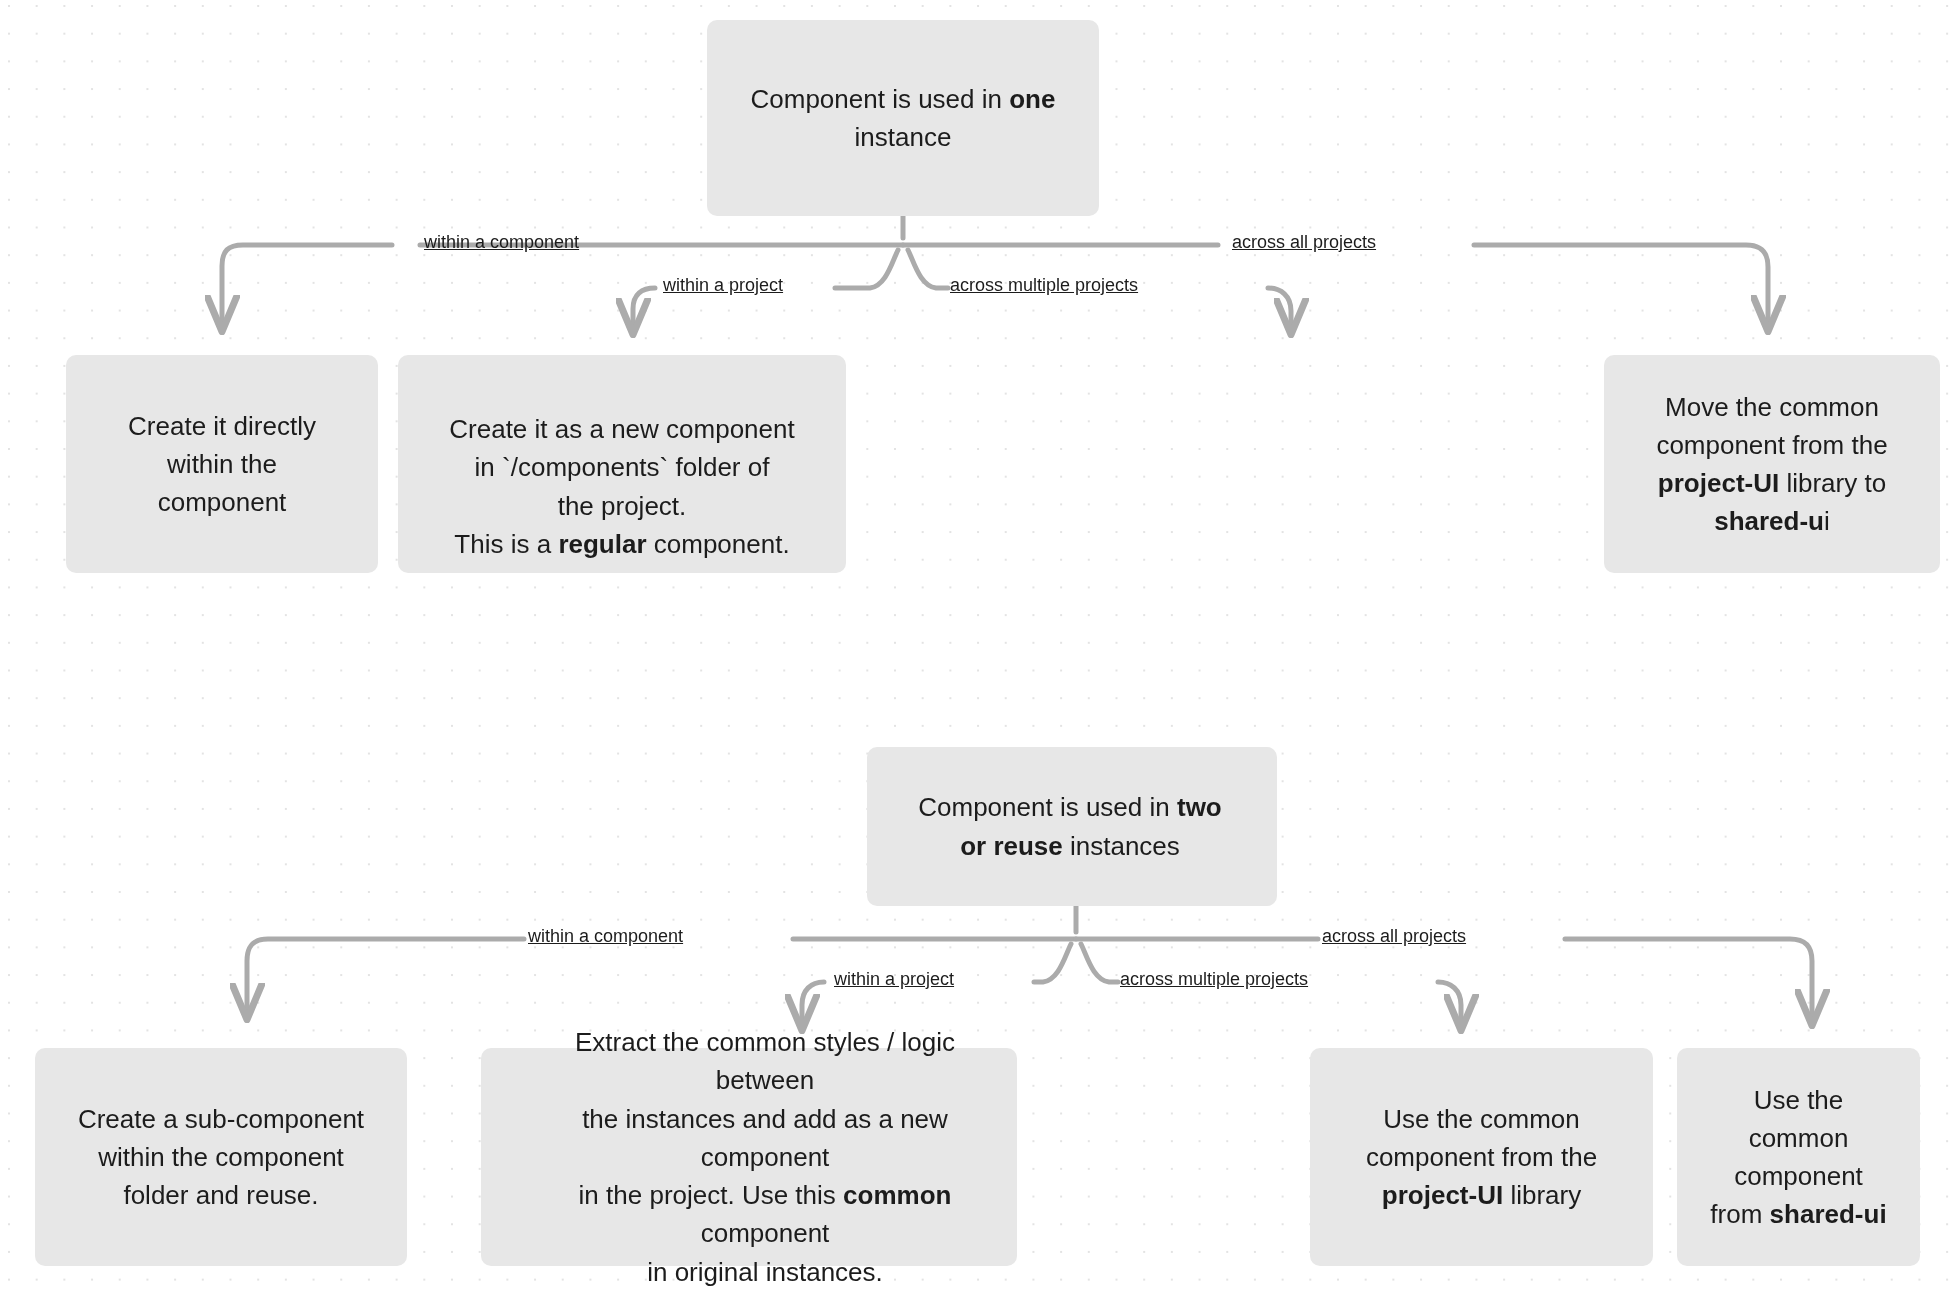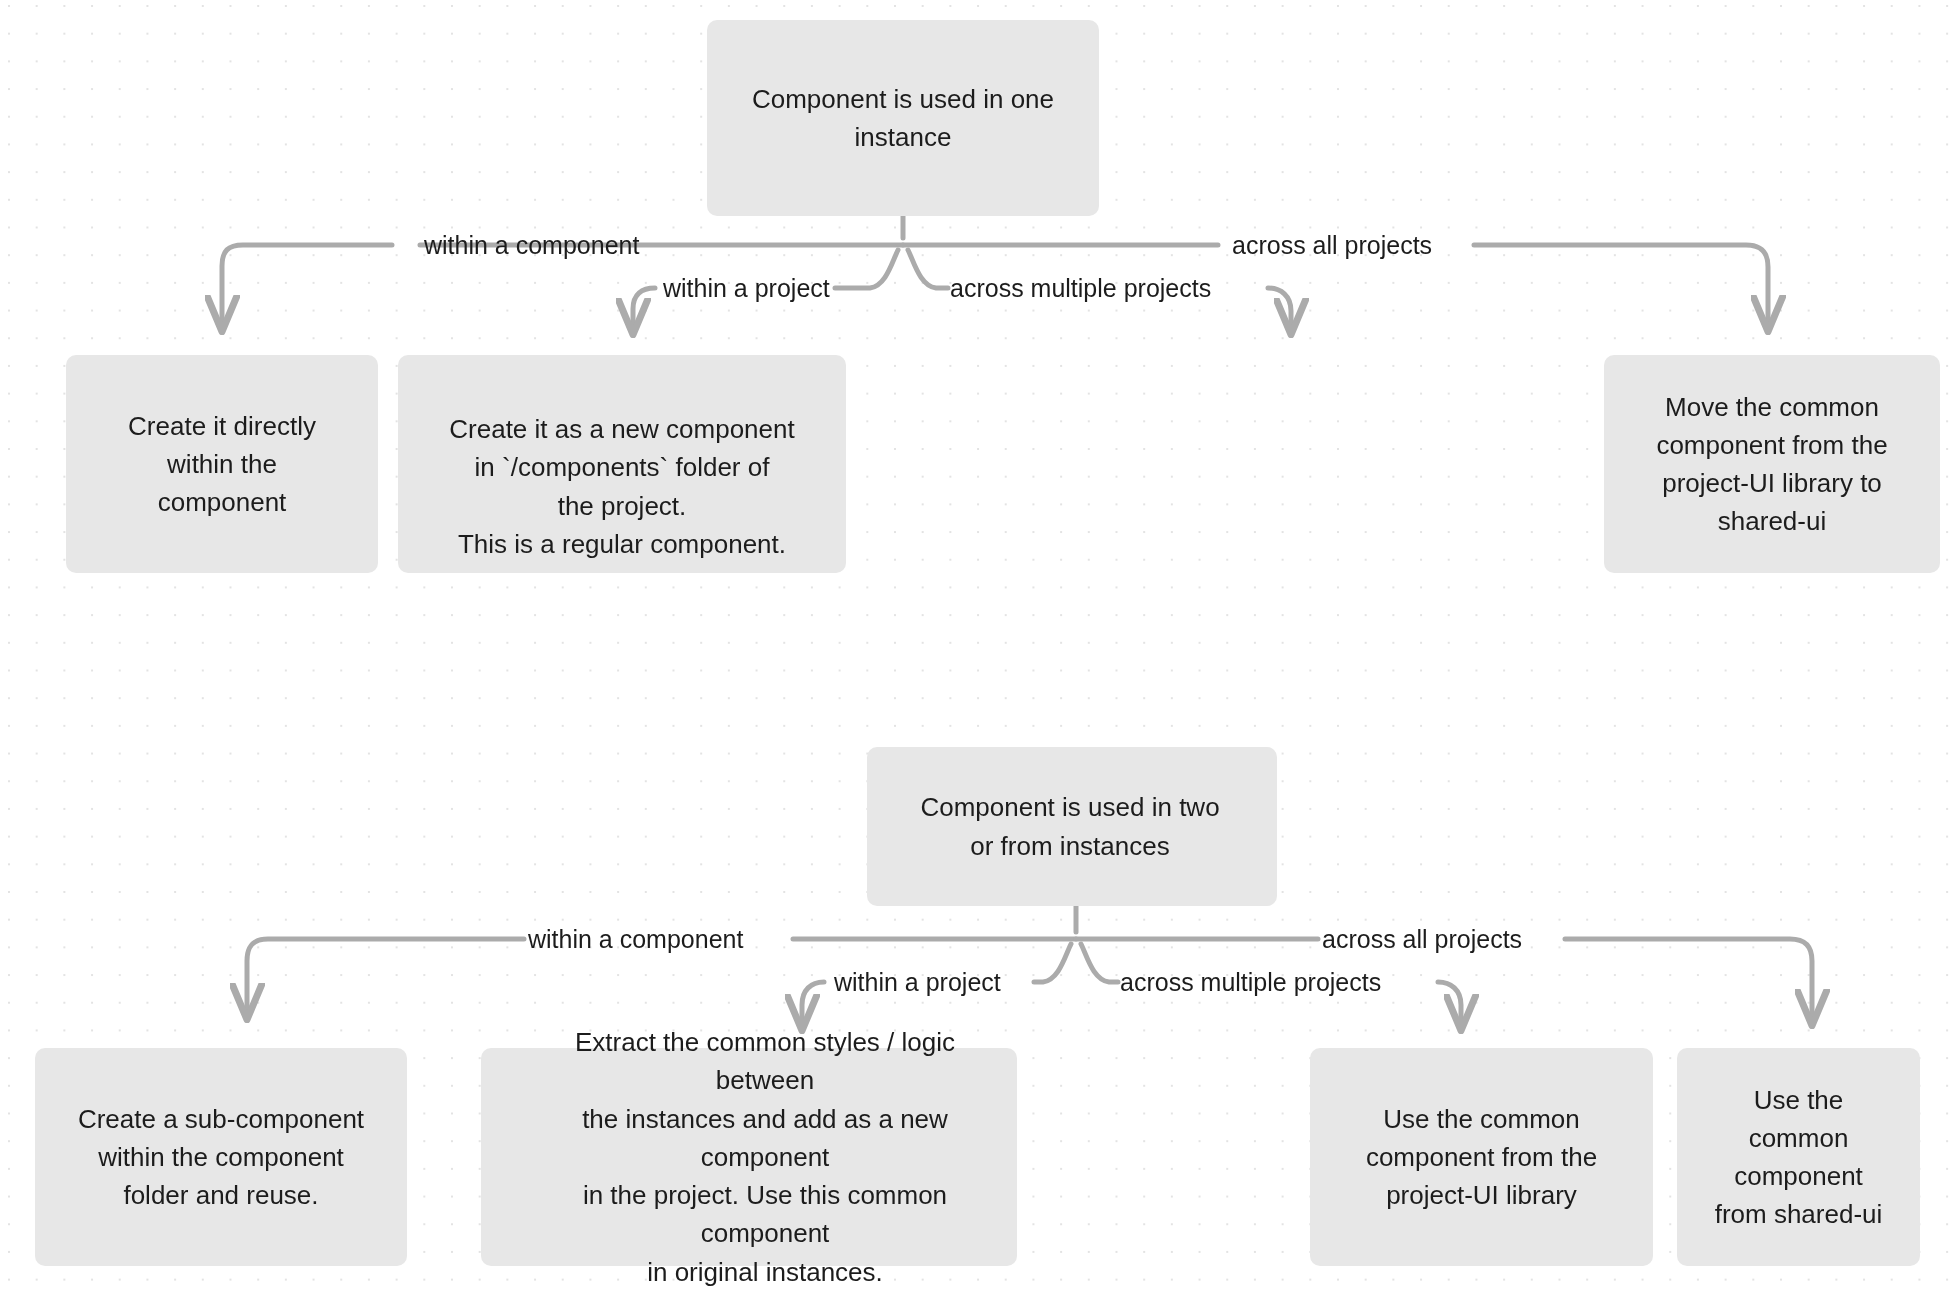--- a/index.html
+++ b/index.html
@@ -37,28 +37,29 @@
     display: flex;
     align-items: center;
     justify-content: center;
     text-align: center;
     line-height: 1.47;
     font-size: 26px;
     padding: 10px 16px;
     font-weight: 400;
   }
   .node .txt { display: block; width: 100%; }
-  .node b { font-weight: 400; margin-top: 36px; }
+  .node b { font-weight: 700; margin-top: 36px; }
   .edge-label {
     position: absolute;
-    font-size: 25px;
+    font-size: 18px;
     color: #1c1c1c;
     white-space: nowrap;
     background: transparent;
     line-height: 1;
+    text-decoration: underline;
   }
 </style>
 </head>
 <body>
 
 <div id="canvas">
 
   <svg id="edges" viewBox="0 0 1958 1290" xmlns="http://www.w3.org/2000/svg">
     <defs>
       <marker id="arrow" viewBox="0 0 12 10" refX="10.5" refY="5" markerWidth="8" markerHeight="7" orient="auto-start-reverse">
@@ -117,21 +118,21 @@
   <div class="node" style="left:398px; top:355px; width:448px; height:218px;align-items:flex-end;">
     <span class="txt">Create it as a new component<br>in `/components` folder of<br>the project.<br>This is a <b>regular</b> component.</span>
   </div>
 
 
   <div class="node" style="left:1604px; top:355px; width:336px; height:218px;">
     <span class="txt">Move the common<br>component from the<br><b>project-UI</b> library to<br><b>shared-u</b>i</span>
   </div>
 
   <div class="node" style="left:867px; top:747px; width:410px; height:159px;padding-left:12px;">
-    <span class="txt">Component is used in <b>two</b><br><b>or from</b> instances</span>
+    <span class="txt">Component is used in <b>two</b><br><b>or reuse</b> instances</span>
   </div>
 
   <div class="edge-label" style="left:528px; top:927px;"><span>within a component</span></div>
 
   <div class="edge-label" style="left:834px; top:970px;"><span>within a project</span></div>
 
   <div class="edge-label" style="left:1120px; top:970px;"><span>across multiple projects</span></div>
 
   <div class="edge-label" style="left:1322px; top:927px;"><span>across all projects</span></div>
 

